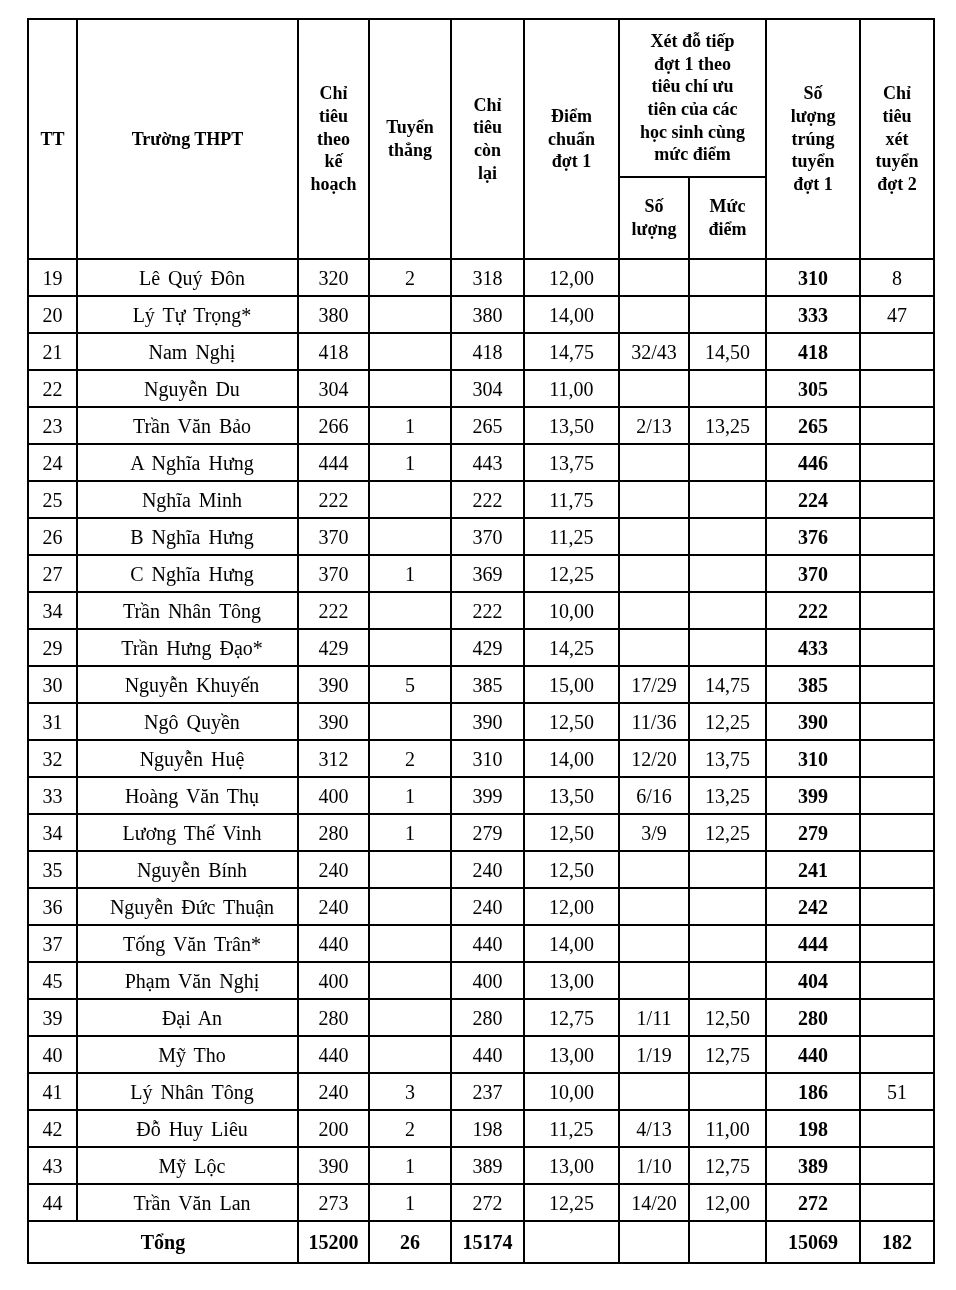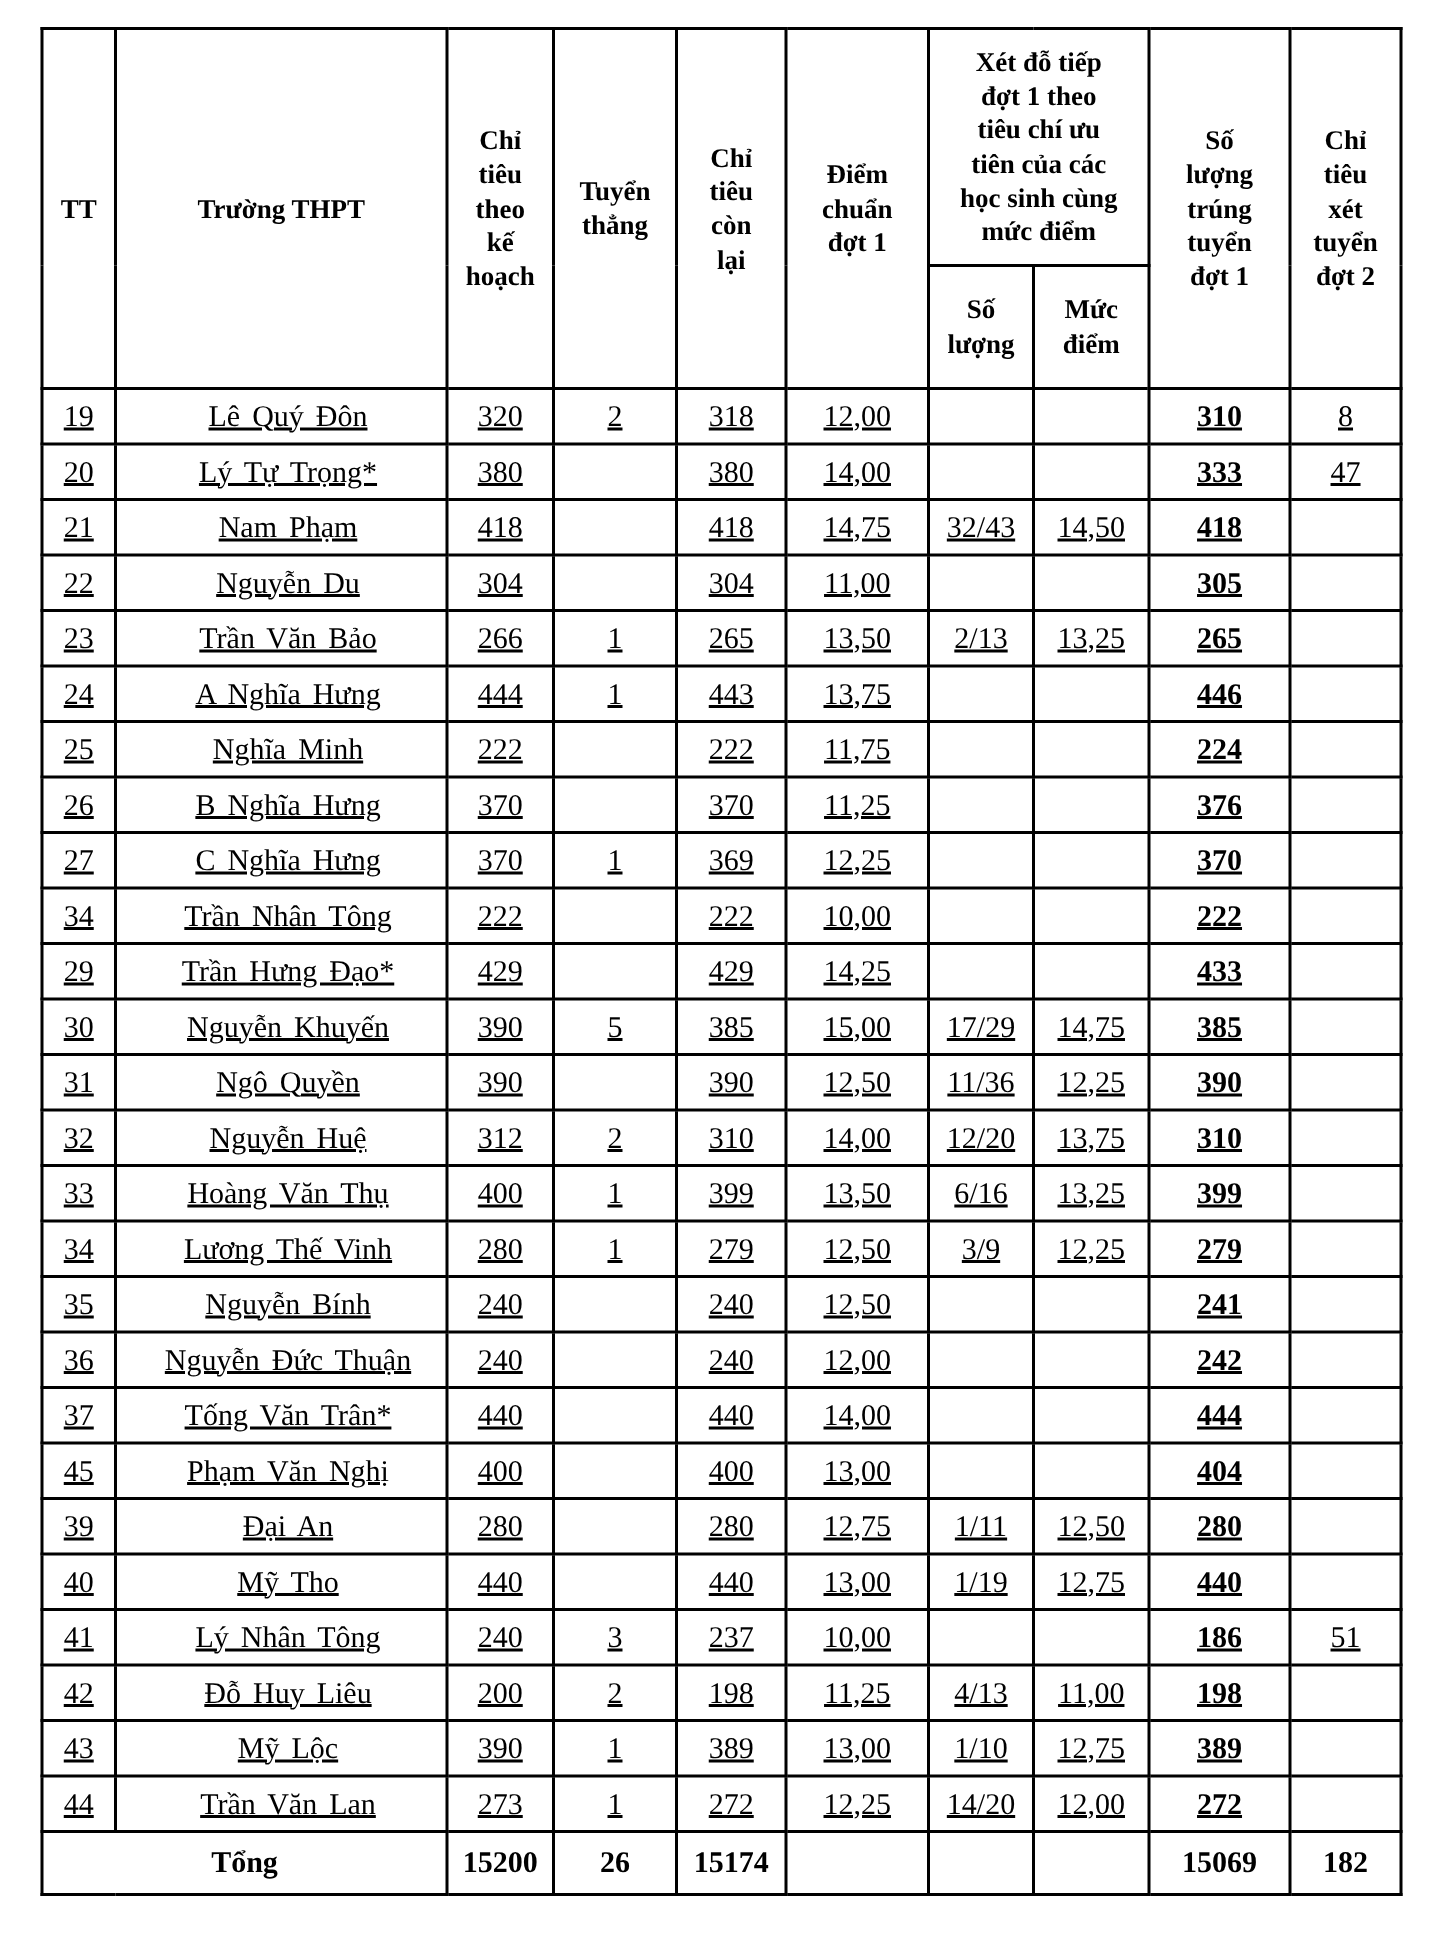--- a/index.html
+++ b/index.html
@@ -22,21 +22,21 @@
     overflow: hidden;
   }
   th {
     font-weight: bold;
     font-size: 18px; line-height: 1.26;
     white-space: pre-line;
   }
   td { font-size: 20px; line-height: 1.1; }
   thead tr.h1 { height: 158px; }
   thead tr.h2 { height: 82px; }
-  tbody tr.data-row { height: 37px; text-decoration: underline; }
+  tbody tr.data-row { height: 37px; }
   td.c-school { text-align: center; padding-left: 9px; word-spacing: 3px; }
   td.c-admitted { font-weight: bold; }
   tr.total-row { height: 42px; }
   tr.total-row td { font-weight: bold; font-size: 20px; }
 </style>
 </head>
 <body>
 
 <table class="admission">
   <colgroup>
@@ -113,21 +113,21 @@
         <td class="c-direct"></td>
         <td class="c-remaining">380</td>
         <td class="c-score">14,00</td>
         <td class="c-priority_qty"></td>
         <td class="c-priority_score"></td>
         <td class="c-admitted">333</td>
         <td class="c-round2">47</td>
       </tr>
       <tr class="data-row">
         <td class="c-tt">21</td>
-        <td class="c-school">Nam Phạm</td>
+        <td class="c-school">Nam Nghị</td>
         <td class="c-plan">418</td>
         <td class="c-direct"></td>
         <td class="c-remaining">418</td>
         <td class="c-score">14,75</td>
         <td class="c-priority_qty">32/43</td>
         <td class="c-priority_score">14,50</td>
         <td class="c-admitted">418</td>
         <td class="c-round2"></td>
       </tr>
       <tr class="data-row">

